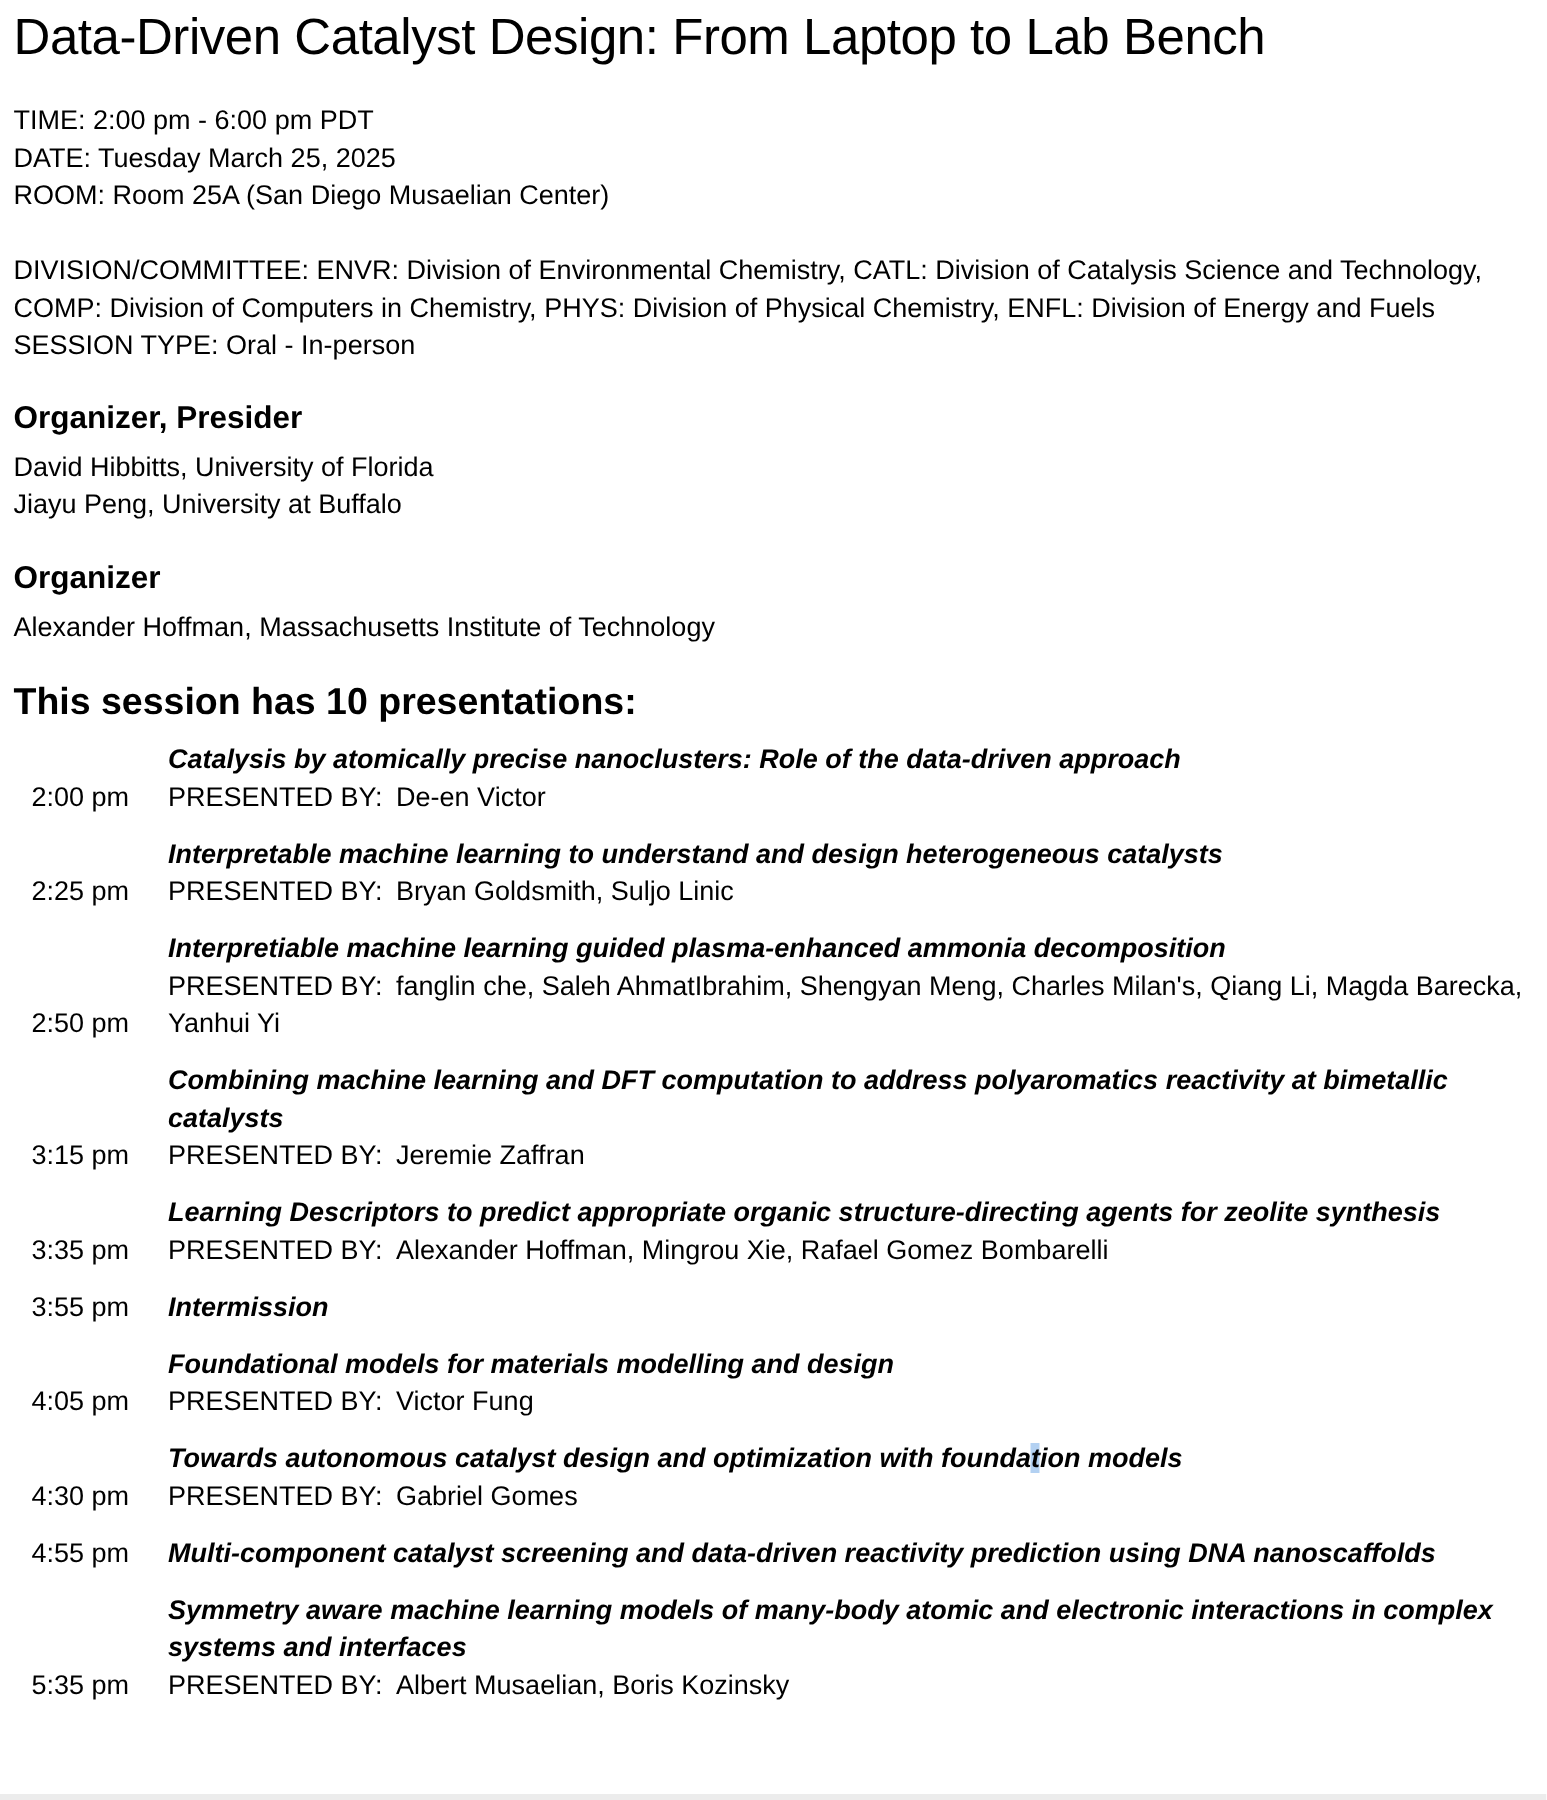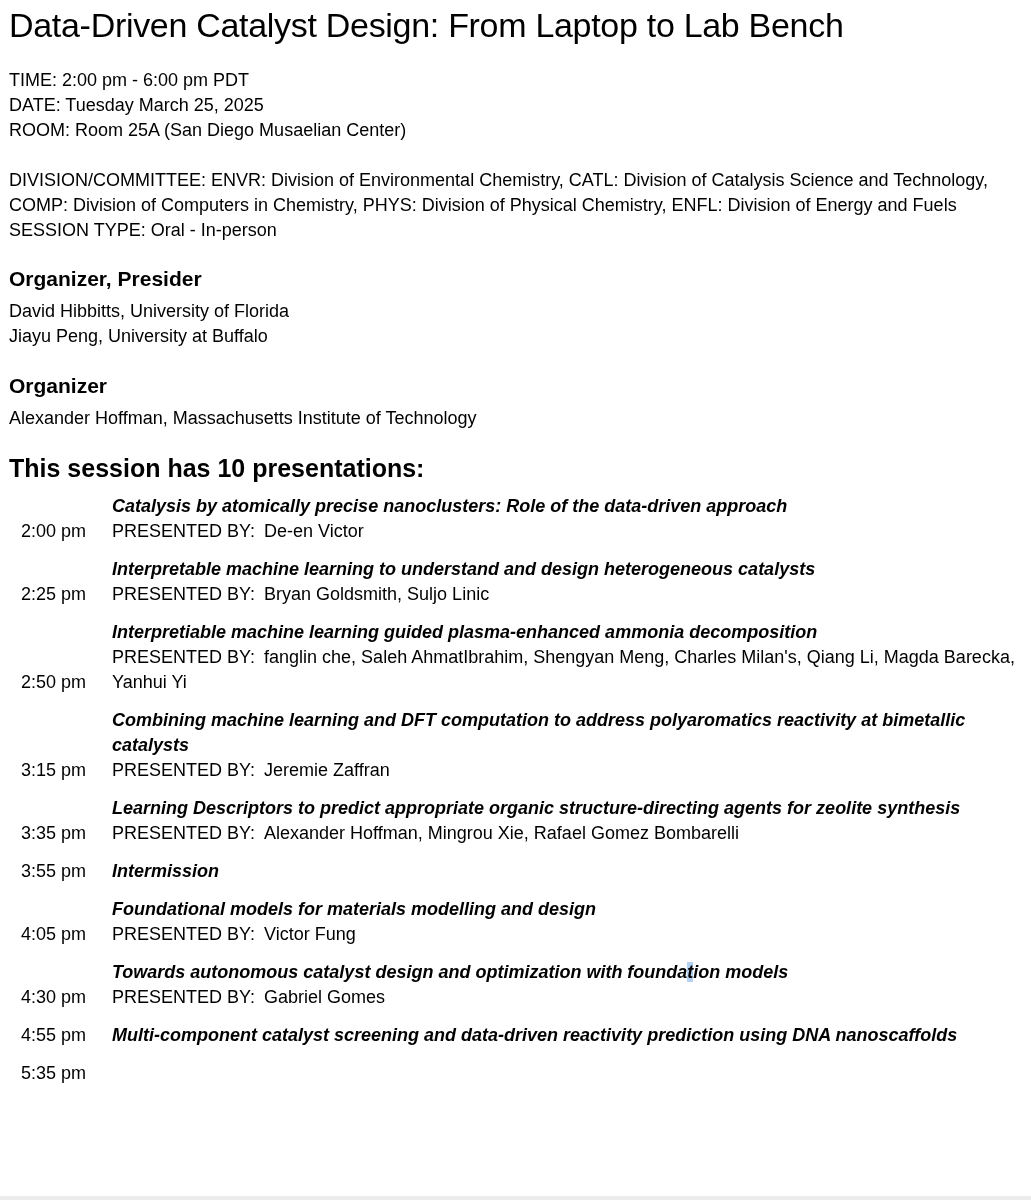--- a/index.html
+++ b/index.html
@@ -161,18 +161,22 @@
         </div>
       </div>
       <div class="pres-row">
         <div class="pres-time">4:55 pm</div>
         <div class="pres-body">
           <div class="pres-title">Multi-component catalyst screening and data-driven reactivity prediction using DNA nanoscaffolds</div>
         </div>
       </div>
       <div class="pres-row">
         <div class="pres-time">5:35 pm</div>
+        <div class="pres-body">
+          <div class="pres-title">Symmetry aware machine learning models of many-body atomic and electronic interactions in complex systems and interfaces</div>
+          <div class="pres-by"><span class="pb-label">PRESENTED BY:</span><span class="pb-names">Albert Musaelian, Boris Kozinsky</span></div>
+        </div>
       </div>
     </div>
 
 </div>
 
 <div class="bottom-edge"></div>
 
 </body></html>

